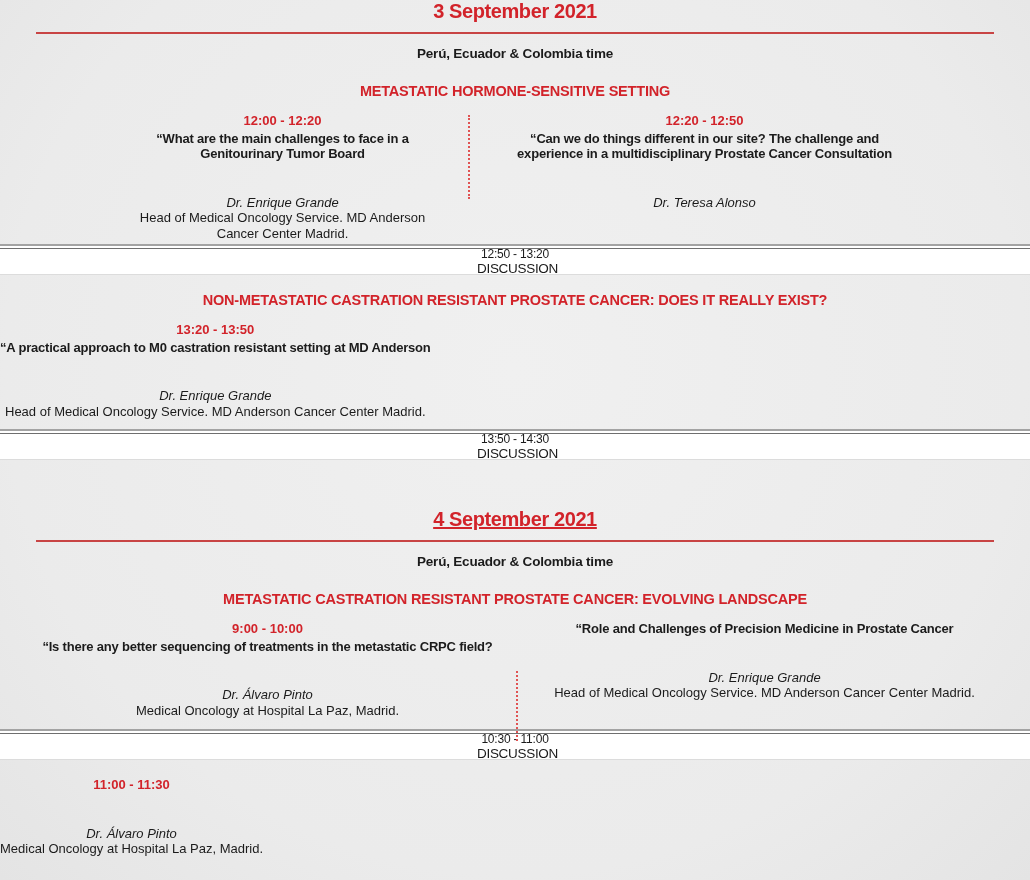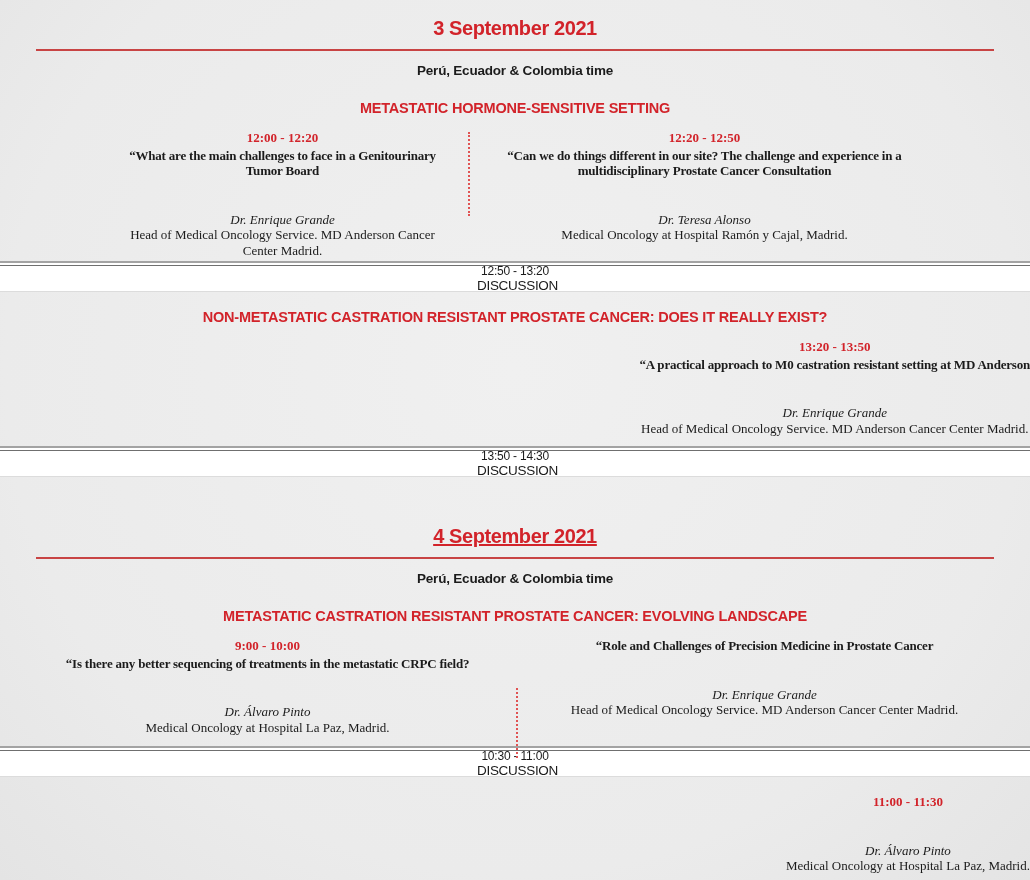--- a/index.html
+++ b/index.html
@@ -7,21 +7,21 @@
     width:1030px;height:880px;
     font-family:"Liberation Sans",sans-serif;
     color:#1b1b1b;
     background:#ececec;
   }
   .page{
     position:relative;width:1030px;height:880px;overflow:hidden;
     background:radial-gradient(ellipse at 50% 42%, #f0f0f0 0%, #ebebeb 70%, #e4e4e4 100%);
   }
   .day-title{
-    margin:0;padding-top:17px;
+    margin:0;
     text-align:center;color:#d2232a;
     font-size:20px;font-weight:bold;letter-spacing:-0.4px;
   }
   .red-rule{
     border:none;height:2px;background:#c84444;
     width:958px;margin:9px auto 0;
   }
   .tz{
     margin-top:12px;text-align:center;
     font-size:13.5px;font-weight:bold;letter-spacing:-0.2px;
@@ -38,28 +38,28 @@
   .d1-r{width:561px;padding:0 110px 0 20px;}
   .d2-l{width:517px;padding:0 6px 0 24px;}
   .d2-r{width:513px;padding:0 24px 0 6px;}
   .vdiv{
     position:absolute;top:2px;width:0;
     border-left:2px dotted #e05353;
   }
   .vdiv.day1{left:468px;height:84px;}
   .vdiv.day2{left:516px;height:70px;}
 
-  .session{text-align:center;font-size:13px;line-height:15.5px;font-family:Liberation Serif, serif;}
+  .session{text-align:center;font-size:13px;line-height:15.5px;}
   .d1-l .session{max-width:312px;}
   .d1-r .session{max-width:418px;}
   .session .time{color:#d2232a;font-weight:bold;margin-bottom:2px;}
   .session .title{font-weight:bold;letter-spacing:-0.2px;}
   .session .title.oneline{white-space:nowrap;}
   .session .speaker{font-style:italic;margin-top:33px;}
-  .single{margin-top:14px;display:flex;flex-direction:column;align-items:flex-end;}
+  .single{margin-top:14px;display:flex;flex-direction:column;align-items:flex-start;}
   .single.roomy{margin-top:17px;}
 
   .band{margin-top:3px;}
   .band.m10{margin-top:10px;}
   .band.m11{margin-top:11px;}
   .band.m24{margin-top:24px;}
   .band-rule{height:5px;background:linear-gradient(#a3a3a3 0 2px,#ffffff 2px 4px,#6f6f6f 4px 5px);}
   .band-body{
     background:#ffffff;height:25px;border-bottom:1px solid #dcdcdc;
     display:flex;align-items:center;justify-content:center;flex-direction:column;
@@ -107,21 +107,20 @@
           <div class="speaker">Dr. Enrique Grande</div>
           <div class="affil">Head of Medical Oncology Service. MD Anderson Cancer Center Madrid.</div>
         </div>
       </div>
       <div class="vdiv day1"></div>
       <div class="col d1-r">
         <div class="session">
           <div class="time">12:20 - 12:50</div>
           <div class="title">“Can we do things different in our site? The challenge and experience in a multidisciplinary Prostate Cancer Consultation</div>
           <div class="speaker">Dr. Teresa Alonso</div>
-          <div class="affil">Medical Oncology at Hospital Ramón y Cajal, Madrid.</div>
         </div>
       </div>
     </div>
 
     <div class="band">
       <div class="band-rule"></div>
       <div class="band-body">
         <span class="bt">12:50 - 13:20</span>
         <span class="bl">DISCUSSION</span>
       </div>

